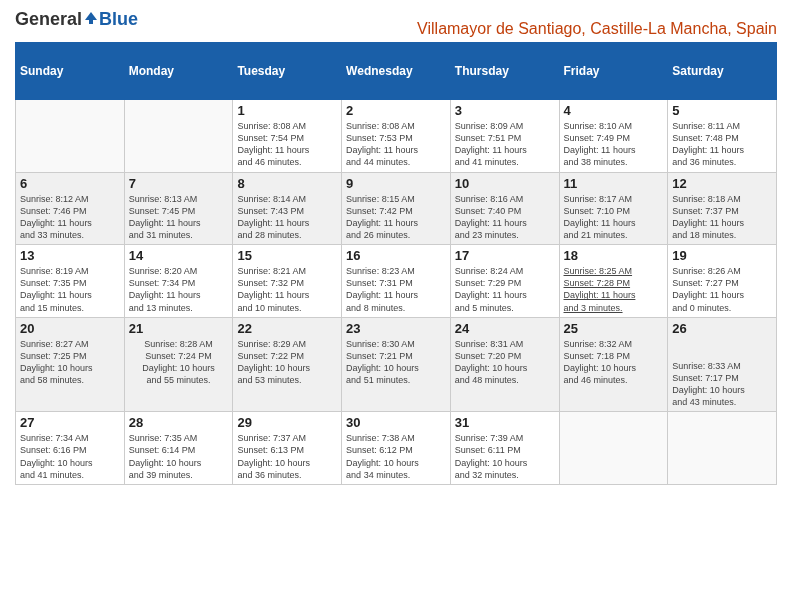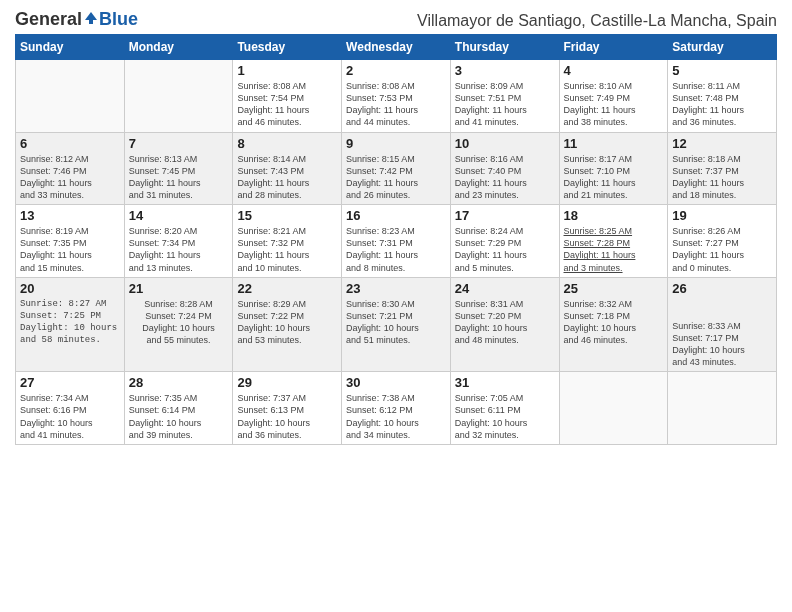--- a/index.html
+++ b/index.html
@@ -37,34 +37,34 @@
       text-align: right;
     }
     .month-title {
       font-size: 36px;
       font-weight: bold;
       color: #222;
       line-height: 1.1;
     }
     .location-title {
       font-size: 16px;
-      color: #404040;
-      margin-top: 2px;
+      color: #c2410c;
+      margin-top: 10px;
     }
     .calendar {
       width: 100%;
       border-collapse: collapse;
       margin-top: 4px;
     }
     .calendar th {
       background-color: #1a5fa8;
       color: #fff;
       font-size: 12px;
       font-weight: bold;
-      padding: 5px 4px;
+      padding: 21px 4px;
       text-align: left;
       border: 1px solid #1a5fa8;
     }
     .calendar td {
       border: 1px solid #ccc;
       vertical-align: top;
       padding: 3px 4px;
       width: calc(100% / 7);
       min-height: 80px;
       font-size: 9.5px;
@@ -259,21 +259,21 @@
           <span class="day-number">19</span>
           <div class="day-info" style="white-space: pre-line;">Sunrise: 8:26 AM
 Sunset: 7:27 PM
 Daylight: 11 hours
 and 0 minutes.</div>
         </td>
       </tr>
       <tr class="row-shaded">
         <td>
           <span class="day-number">20</span>
-          <div class="day-info" style="white-space: pre-line; font-family: Liberation Mono, monospace;">Sunrise: 8:27 AM
+          <div class="day-info" style="white-space: pre-line;">Sunrise: 8:27 AM
 Sunset: 7:25 PM
 Daylight: 10 hours
 and 58 minutes.</div>
         </td>
         <td>
           <span class="day-number">21</span>
           <div class="day-info" style="white-space: pre-line; text-align: center;">Sunrise: 8:28 AM
 Sunset: 7:24 PM
 Daylight: 10 hours
 and 55 minutes.</div>
@@ -338,21 +338,21 @@
         </td>
         <td>
           <span class="day-number">30</span>
           <div class="day-info" style="white-space: pre-line;">Sunrise: 7:38 AM
 Sunset: 6:12 PM
 Daylight: 10 hours
 and 34 minutes.</div>
         </td>
         <td>
           <span class="day-number">31</span>
-          <div class="day-info" style="white-space: pre-line;">Sunrise: 7:05 AM
+          <div class="day-info" style="white-space: pre-line;">Sunrise: 7:39 AM
 Sunset: 6:11 PM
 Daylight: 10 hours
 and 32 minutes.</div>
         </td>
         <td class="empty"></td>
         <td class="empty"></td>
       </tr>
     </tbody>
 </table>
 

